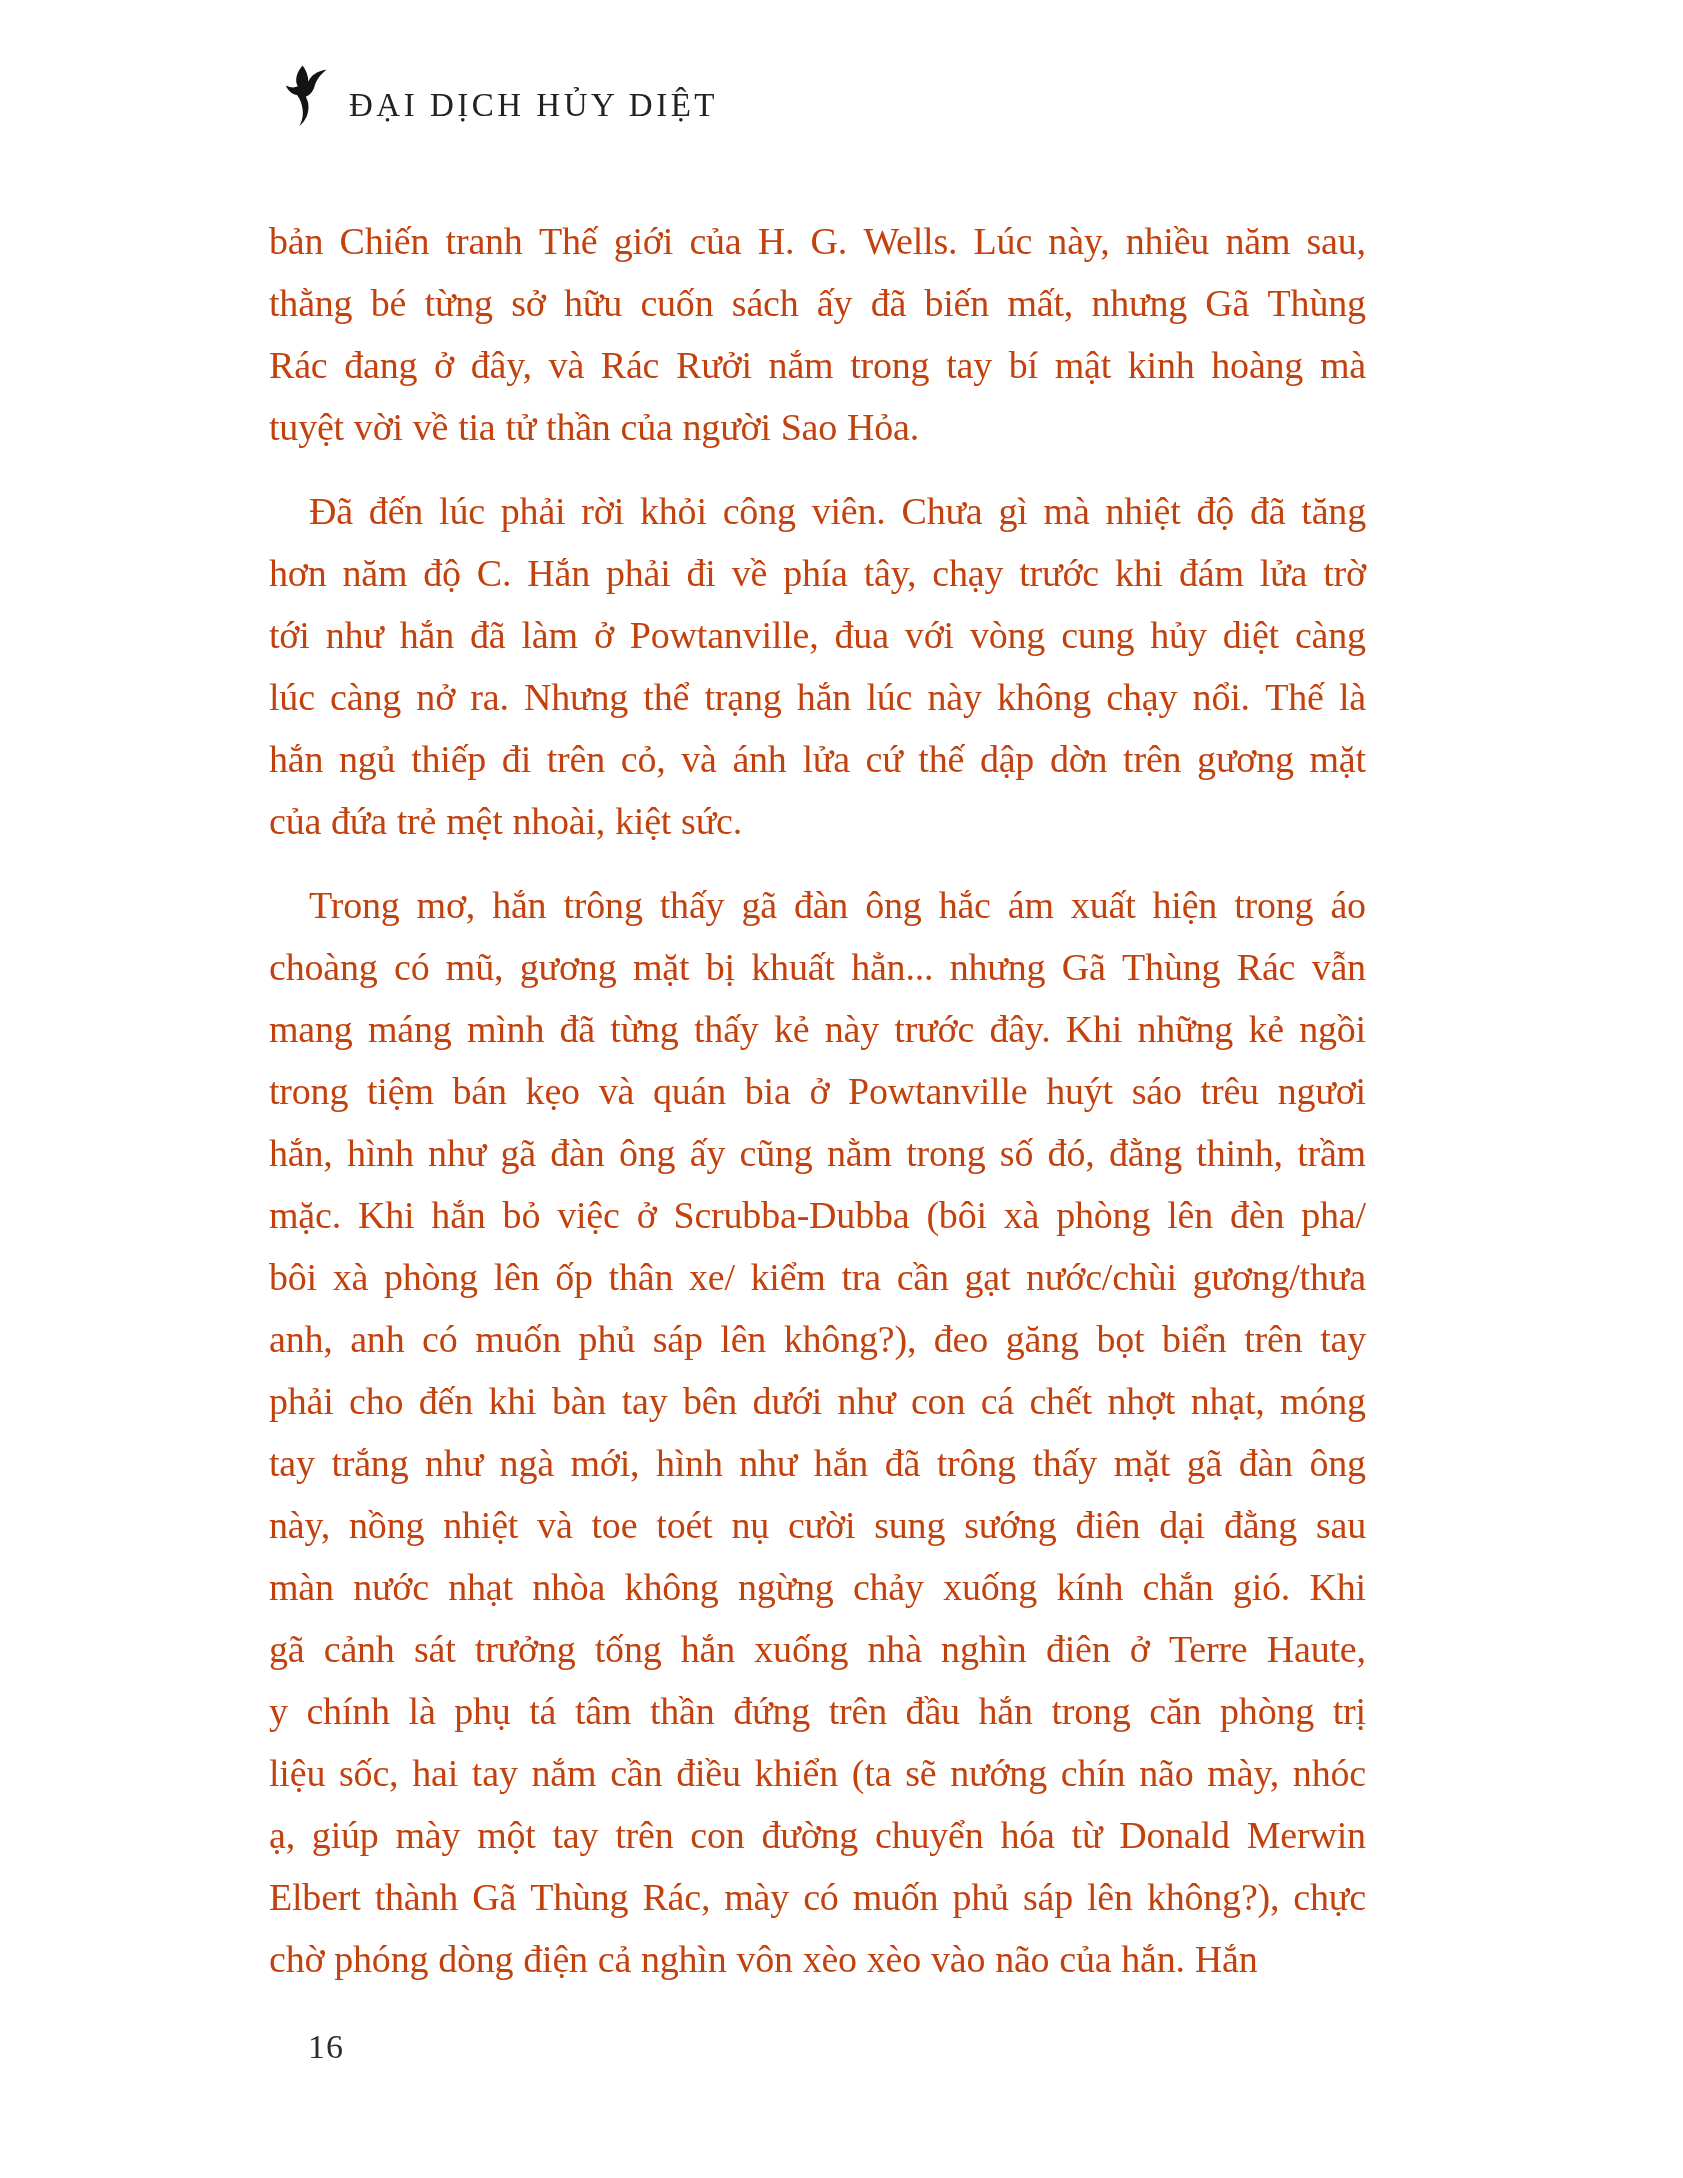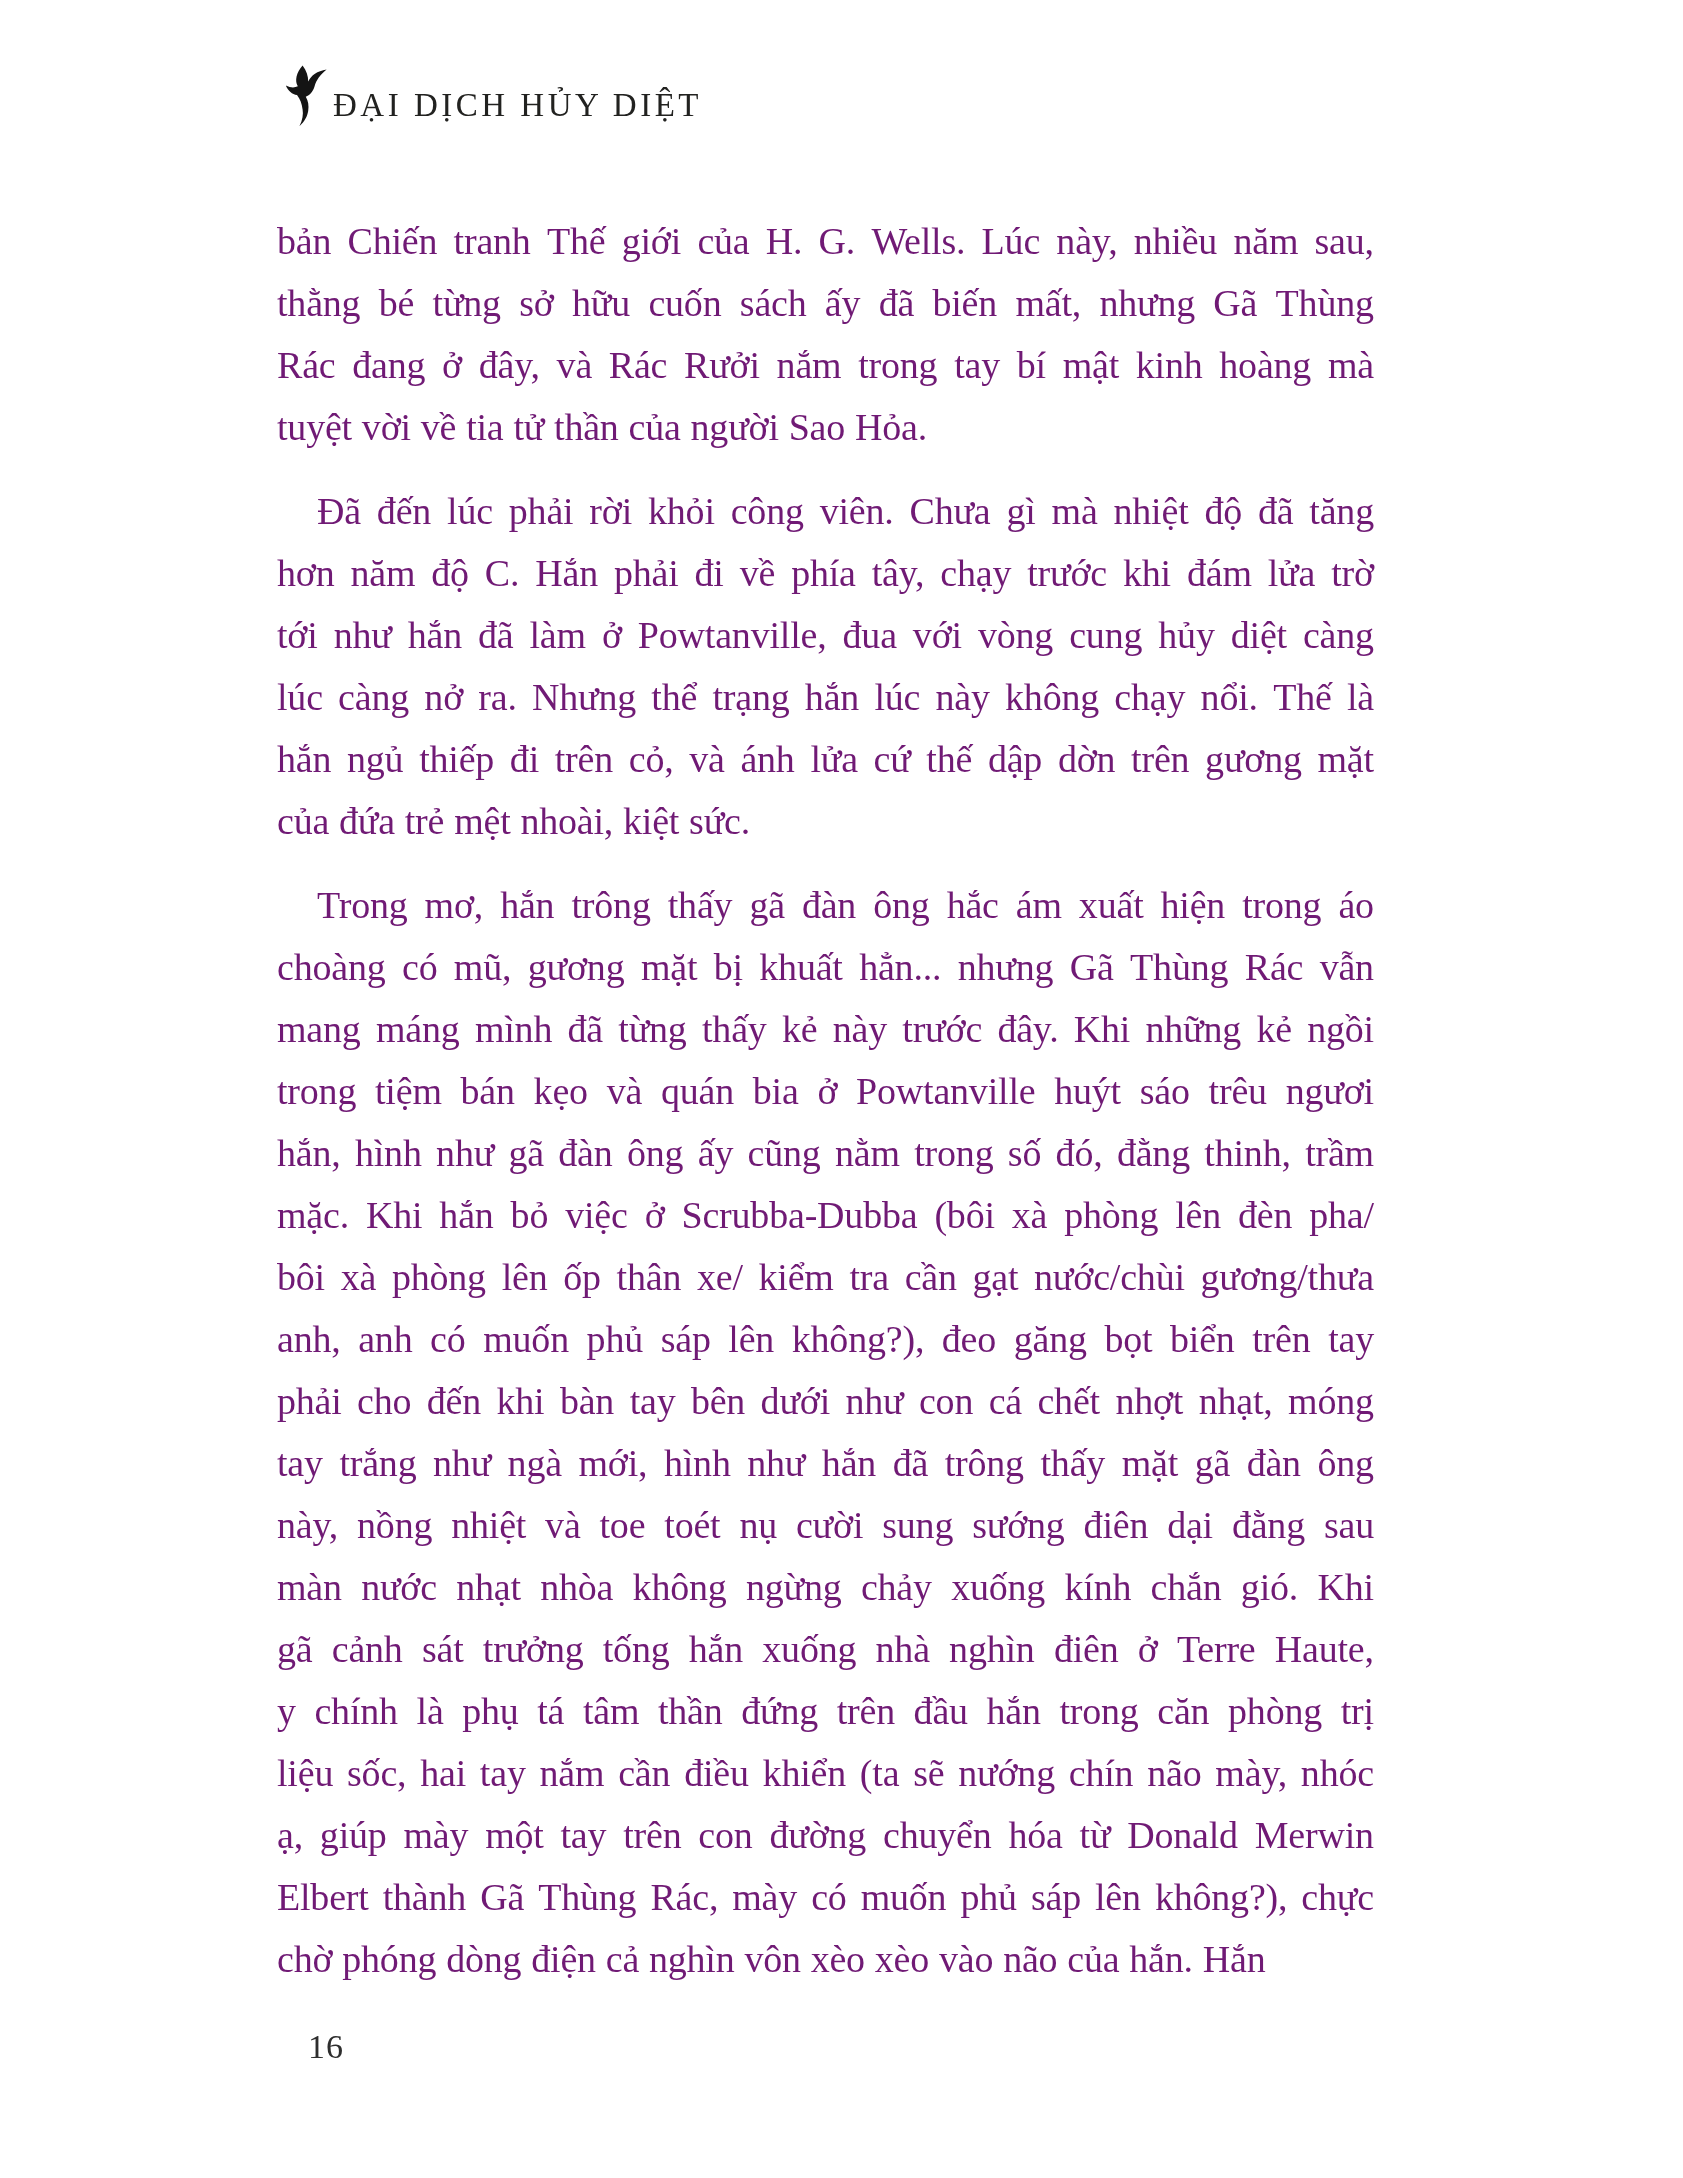--- a/index.html
+++ b/index.html
@@ -7,33 +7,32 @@
     width:1683px;height:2178px;
     background:#ffffff;
     font-family:"Liberation Serif", serif;
     position:relative;
     overflow:hidden;
   }
   .page{position:absolute;inset:0;background:#ffffff;}
   
   .header{
     position:absolute;left:285px;top:65px;
-    display:flex;align-items:flex-start;justify-content:center;
+    display:flex;align-items:flex-start;gap:16px;justify-content:center;
   }
   .crow{width:48px;height:65px;display:block;}
   .running-title{
     font-size:33px;letter-spacing:3.5px;color:#222220;
     padding-top:22px;white-space:nowrap;
   }
   
   .body-text{
     position:absolute;left:269px;top:210px;width:1097px;
-    font-size:38px;color:#701a75;
+    font-size:38px;color:#c2410c;
     letter-spacing:-0.2px;
-    margin-left:8px;
   }
   .para{margin:0;}
   .para + .para{margin-top:22px;}
   .line{
     display:flex;justify-content:space-between;align-items:baseline;
     line-height:62px;white-space:nowrap;
   }
   .line.last{justify-content:flex-start;column-gap:0.26em;align-items:center;}
   .line.indent{padding-left:40px;}
   .it{}

